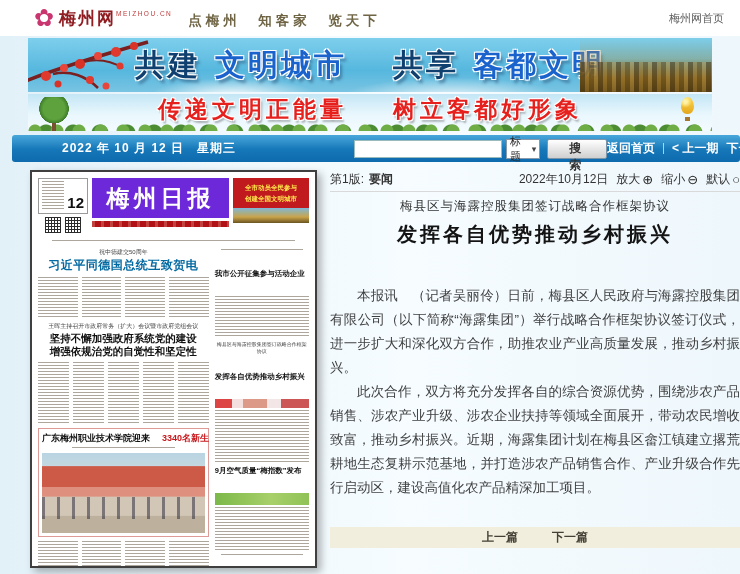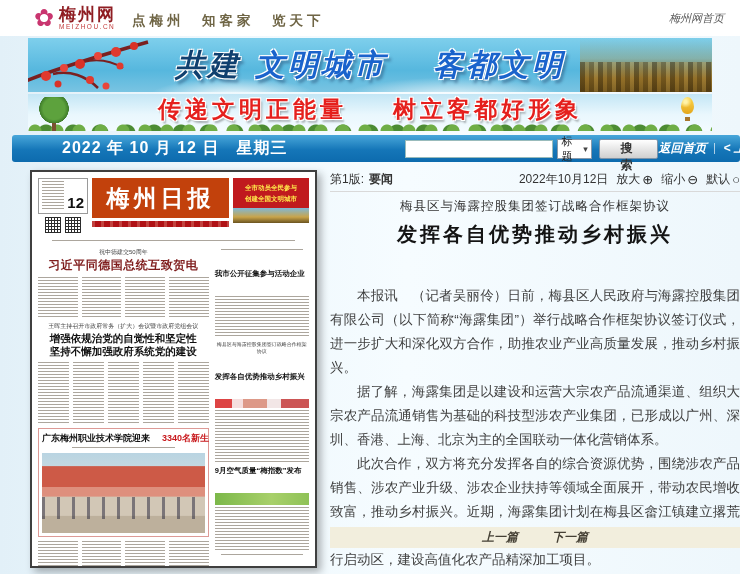--- a/index.html
+++ b/index.html
@@ -2,40 +2,40 @@
 <html><head>
 <meta charset="utf-8">
 <style>
   * { margin:0; padding:0; box-sizing:border-box; }
   html,body { width:740px; height:574px; }
   body {
     position:relative; overflow:hidden;
     background:linear-gradient(90deg,#e2f0f8 0%, #eef8fd 30%, #f6fcff 55%, #eef7fc 100%);
     font-family:"Liberation Sans","DejaVu Sans",sans-serif;
   }
-  a { text-decoration:none; color:inherit; cursor:pointer;font-style:italic; }
+  a { text-decoration:none; color:inherit; cursor:pointer; }
 
   
   .site-header { position:absolute; top:0; left:0; width:740px; height:36px; background:#fff;
     display:flex; align-items:center; padding:0 16px 0 34px; }
   .flower { font-size:24px; color:#c9356f; line-height:1; margin-right:5px; }
-  .logo-text { display:flex; flex-direction:column; line-height:1; cursor:pointer; }
+  .logo-text { display:flex; flex-direction:row; line-height:1; cursor:pointer; }
   .logo-cn { font-family:"Liberation Serif","DejaVu Serif",serif; font-weight:bold; font-size:17px; color:#8f1d22; letter-spacing:2px; }
   .logo-en { font-size:6.5px; color:#c23a3a; letter-spacing:1.5px; margin-top:1px; }
   .slogan { margin-left:16px; font-size:13.5px; font-weight:bold; color:#6f6545; letter-spacing:4px; padding-top:6px; }
   .home-link { margin-left:auto; font-size:11px; color:#595959; }
 
   
   .banner1 { position:absolute; top:38px; left:28px; width:684px; height:54px; overflow:hidden;
     background:
       radial-gradient(ellipse 120px 26px at 30% 108%, rgba(255,255,255,.95), rgba(255,255,255,0) 70%),
       radial-gradient(ellipse 160px 30px at 62% 112%, rgba(255,255,255,.85), rgba(255,255,255,0) 70%),
       linear-gradient(180deg,#7ecfec 0%, #56b7de 60%, #79c4e2 100%);
     cursor:pointer; }
-  .b1-text { position:absolute; inset:0; display:flex; align-items:center; justify-content:center; gap:14px;font-style:italic; }
+  .b1-text { position:absolute; inset:0; display:flex; align-items:center; justify-content:center; gap:14px; }
   .b1-text .seg { font-weight:bold; font-size:30px; letter-spacing:3px;
     text-shadow:-1px -1px 0 #fff, 1px -1px 0 #fff, -1px 1px 0 #fff, 1px 1px 0 #fff, 3px 4px 3px rgba(20,40,80,.4); }
   .seg.dark { color:#10406f; }
   .seg.blue { color:#1a63cc; }
   .seg.gap { width:18px; }
   .blossom { position:absolute; left:0; top:0; }
   .skyline { position:absolute; right:0; top:0; width:132px; height:54px;
     background-image:
       repeating-linear-gradient(90deg, rgba(70,50,15,.55) 0 5px, rgba(160,120,45,.40) 5px 9px, rgba(90,65,20,.5) 9px 14px, rgba(190,150,70,.35) 14px 18px),
       linear-gradient(180deg, rgba(125,190,225,0) 0%, rgba(180,155,85,.4) 38%, #8a6a25 75%, #5e4716 100%);
@@ -58,21 +58,21 @@
     border-radius:50% 50% 46% 46% / 58% 58% 42% 42%; }
   .balloon::after { content:""; position:absolute; left:4px; bottom:-7px; width:5px; height:4px; background:#a8762c; }
   .b2-text { position:absolute; inset:0 0 6px 0; display:flex; align-items:center; justify-content:center; gap:46px; }
   .b2-text span { font-size:23px; font-weight:bold; color:#e5201d; letter-spacing:4px;
     text-shadow:-1px -1px 0 #fff, 1px -1px 0 #fff, -1px 1px 0 #fff, 1px 1px 0 #fff, 2px 3px 2px rgba(0,0,0,.3); }
 
   
   .toolbar { position:absolute; top:135px; left:12px; width:728px; height:27px; border-radius:3px;
     background:linear-gradient(180deg,#49a7da 0%, #1576b8 55%, #0d6bae 100%);
     display:flex; align-items:center; padding:0 12px 0 50px; color:#fff; }
-  .tb-date { font-size:16px; font-weight:bold; letter-spacing:1px; white-space:nowrap; }
+  .tb-date { font-size:12px; font-weight:bold; letter-spacing:1px; white-space:nowrap; }
   .tb-search { display:flex; align-items:center; margin-left:118px; }
   .tb-input { width:148px; height:18px; border:1px solid #9bb; background:#fff; outline:none; font-size:11px; padding:0 3px; }
   .tb-select { margin-left:4px; width:48px; height:20px; background:#fff; border:1px solid #89a;
     display:flex; align-items:center; justify-content:space-between; padding:0 3px; font-size:11px; color:#222; cursor:pointer; }
   .tb-select .dd { font-size:9px; color:#444; }
   .tb-btn { margin-left:7px; height:20px; padding:0 10px 0 14px; border:1px solid #7d93a8; border-radius:2px;
     background:linear-gradient(180deg,#ffffff,#cfcfcf); font-size:12px; font-weight:bold; letter-spacing:8px; color:#333; cursor:pointer; }
   .tb-links { margin-left:auto; display:flex; align-items:center; gap:8px; font-size:12px; font-weight:bold; white-space:nowrap; }
   .tb-links .sep { width:1px; height:11px; background:rgba(255,255,255,.65); }
 
@@ -101,33 +101,33 @@
 
   .mast { display:flex; gap:4px; height:58px; }
   .datebox { width:50px; }
   .db-top { border:1px solid #9a9a9a; height:36px; padding:2px 3px; display:flex; gap:3px; }
   .db-fk { flex:1; }
   .db-day { font-size:15px; font-weight:bold; color:#111; align-self:center;margin-top:12px; }
   .qrs { display:flex; gap:4px; margin-top:3px; justify-content:center; }
   .qr { width:16px; height:16px;
     background-image:repeating-linear-gradient(0deg,#2b2b2b 0 1px,rgba(0,0,0,0) 1px 3px),repeating-linear-gradient(90deg,#2b2b2b 0 1px,#fff 1px 3px); }
   .mast-mid { flex:1; }
-  .mast-title { background:#c2410c; color:#fff; height:40px; display:flex; align-items:center; justify-content:center;
+  .mast-title { background:#6d28d9; color:#fff; height:40px; display:flex; align-items:center; justify-content:center;
     font-family:"Liberation Serif","DejaVu Serif",serif; font-weight:bold; font-size:23px; letter-spacing:4px; }
   .mast-strip { height:6px; margin-top:3px; background:repeating-linear-gradient(90deg,#c2433f 0 3px,#b01216 3px 9px); }
   .promo { width:76px; }
   .promo-red { background:#c01a1e; color:#ffe84a; font-size:6.5px; font-weight:bold; text-align:center; padding:4px 1px; line-height:1.7; }
   .promo-city { height:15px; background:linear-gradient(180deg,#7fb8d8 0%,#c9a44a 60%,#6b5420 100%); }
   .publine { height:3px; margin:4px 14px 5px; }
 
   .paper-body { display:flex; gap:6px; }
   .col-l { width:63%; }
   .col-r { flex:1; }
   .hk { font-size:6px; color:#444; text-align:center; line-height:1.4; }
-  .h1t { font-size:12px; font-weight:bold; color:#7f1d1d; text-align:center; letter-spacing:.5px; margin:1px 0 3px; }
+  .h1t { font-size:12px; font-weight:bold; color:#0369a1; text-align:center; letter-spacing:.5px; margin:1px 0 3px; }
   .h2t { font-size:10.5px; font-weight:bold; color:#111; text-align:center; line-height:1.3; margin:1px 0 3px; }
   .h3t { font-size:9px; font-weight:bold; color:#111; text-align:center; margin-bottom:2px; white-space:nowrap; }
   .red { color:#c8181c;margin-left:12px; }
   .story-box { border:1px solid #dd9a96; padding:3px; margin-top:4px; }
   .photo1 { height:80px; margin-top:3px;
     background-image:
       repeating-linear-gradient(90deg, rgba(35,35,58,.5) 0 3px, rgba(0,0,0,0) 3px 15px),
       linear-gradient(180deg,#b9d4e2 0%,#c3d8e0 16%,#cd5a47 17%,#cd5a47 42%,#de8f7d 43%,#de8f7d 54%,#d2c7b6 55%,#d2c7b6 78%,#bdb09c 79%,#bdb09c 100%);
     background-size:15px 22px,100% 100%; background-position:0 44px,0 0; background-repeat:repeat-x,no-repeat; }
   .hrt { font-size:7.5px; font-weight:bold; color:#111; line-height:1.35; margin:17px 0; }
@@ -163,20 +163,21 @@
       <circle cx="106" cy="8" r="4" fill="#d93227"></circle>
     <circle cx="62" cy="42" r="4" fill="#e03a2f"></circle>
       <circle cx="78" cy="48" r="3.5" fill="#e8463a"></circle>
     <circle cx="92" cy="28" r="3.5" fill="#e03a2f"></circle>
       <circle cx="30" cy="46" r="3.5" fill="#d93227"></circle>
   </svg>
   <div class="b1-text">
     <span class="seg dark">共建</span>
     <span class="seg blue">文明城市</span>
     <span class="seg gap"></span>
+    <span class="seg dark">共享</span>
     <span class="seg blue">客都文明</span>
   </div>
   <div class="skyline"></div>
 </div>
 
 <div class="banner2">
   <div class="trees"></div>
   <div class="btree"></div>
   <div class="balloon"></div>
   <div class="b2-text">
@@ -235,22 +236,22 @@
       <div class="hk">祝中德建交50周年</div>
       <div class="h1t">习近平同德国总统互致贺电</div>
       <div class="cols" style="height:40px">
         <i class="fk"></i>
           <i class="fk"></i>
           <i class="fk"></i>
           <i class="fk"></i>
       </div>
       <div class="hk" style="margin-top:5px">王晖主持召开市政府常务（扩大）会议暨市政府党组会议</div>
       <div class="h2t">
+        <div>坚持不懈加强政府系统党的建设</div>
         <div>增强依规治党的自觉性和坚定性</div>
-        <div>坚持不懈加强政府系统党的建设</div>
       </div>
       <div class="cols" style="height:62px">
         <i class="fk"></i>
           <i class="fk"></i>
           <i class="fk"></i>
           <i class="fk"></i>
           <i class="fk"></i>
       </div>
       <div class="story-box">
         <div class="h3t"><span>广东梅州职业技术学院迎来</span><span class="red">3340名新生</span></div>
@@ -302,21 +303,20 @@
     <span>默认</span>
     <span class="ci">○</span>
   </span>
 </div>
 
 <div class="article">
   <div class="art-subtitle">梅县区与海露控股集团签订战略合作框架协议</div>
   <h1 class="art-title">发挥各自优势推动乡村振兴</h1>
   <div class="art-body">
     <p>本报讯　（记者吴丽伶）日前，梅县区人民政府与海露控股集团有限公司（以下简称“海露集团”）举行战略合作框架协议签订仪式，进一步扩大和深化双方合作，助推农业产业高质量发展，推动乡村振兴。</p>
-    <p>据了解，海露集团是以建设和运营大宗农产品流通渠道、组织大宗农产品流通销售为基础的科技型涉农产业集团，已形成以广州、深圳、香港、上海、北京为主的全国联动一体化营销体系。</p>
     <p>此次合作，双方将充分发挥各自的综合资源优势，围绕涉农产品销售、涉农产业升级、涉农企业扶持等领域全面展开，带动农民增收致富，推动乡村振兴。近期，海露集团计划在梅县区畲江镇建立撂荒耕地生态复耕示范基地，并打造涉农产品销售合作、产业升级合作先行启动区，建设高值化农产品精深加工项目。</p>
   </div>
 </div>
 
 <div class="prevnext">
   <a>上一篇</a>
   <a>下一篇</a>
 </div>
 
 </body></html>

